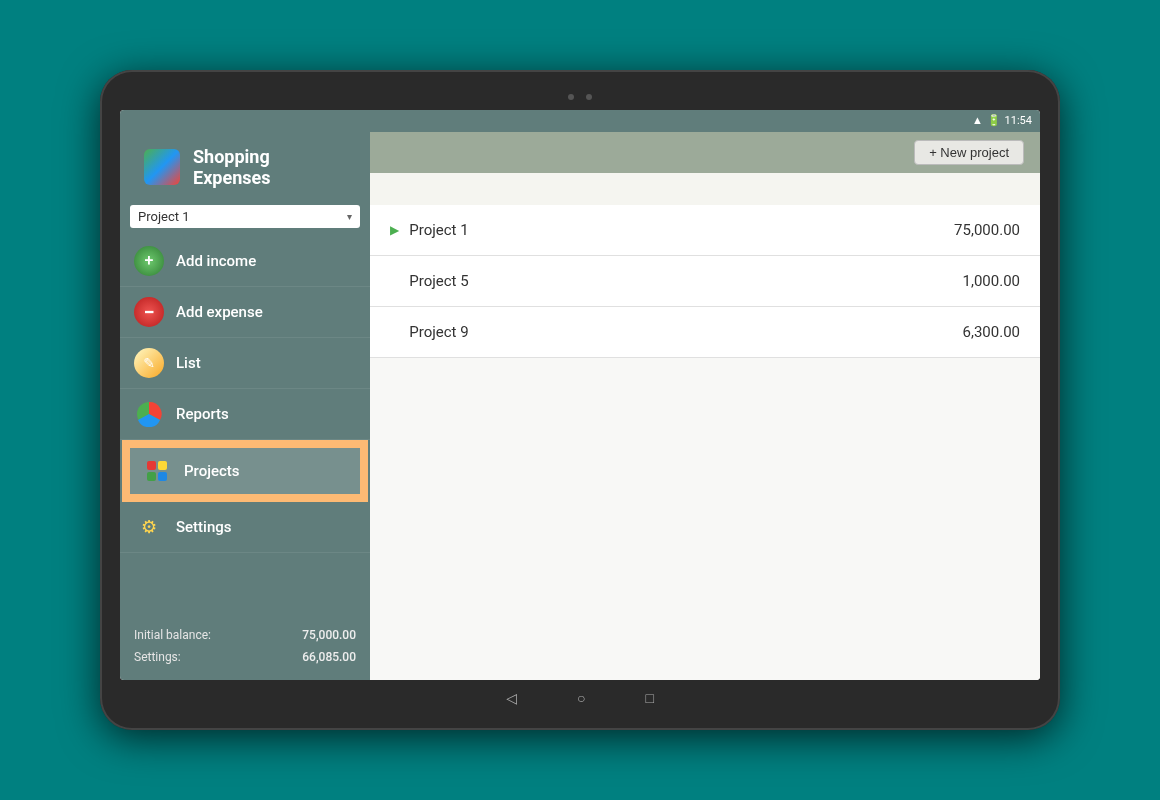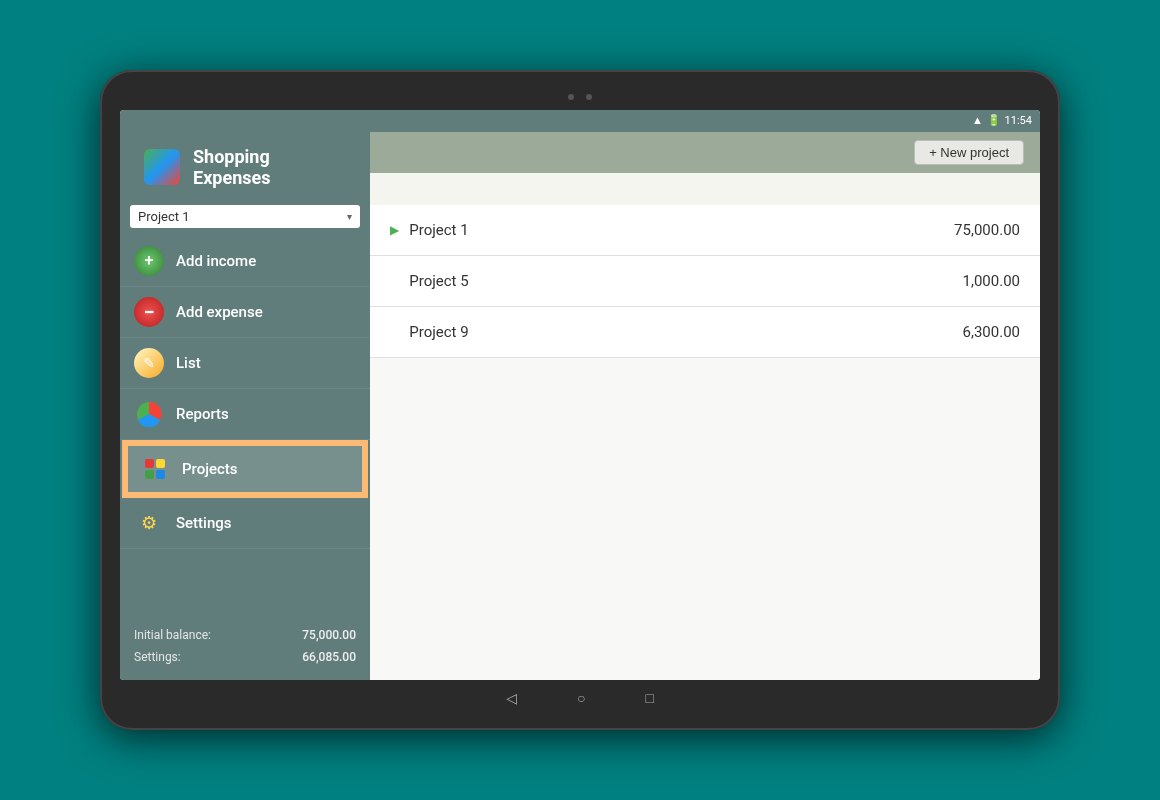--- a/index.html
+++ b/index.html
@@ -134,21 +134,21 @@
       gap: 12px;
       padding: 10px 14px;
       color: white;
       font-size: 15px;
       font-weight: 500;
       cursor: pointer;
       border-bottom: 1px solid rgba(255,255,255,0.08);
     }
     .nav-item.active {
       background: rgba(255,255,255,0.15);
-      border: 6px solid #fdba74;
+      border: 8px solid #fdba74;
       margin: 0 2px;
       padding: 8px 12px;
     }
 
     .nav-icon {
       width: 30px;
       height: 30px;
       border-radius: 50%;
       display: flex;
       align-items: center;

